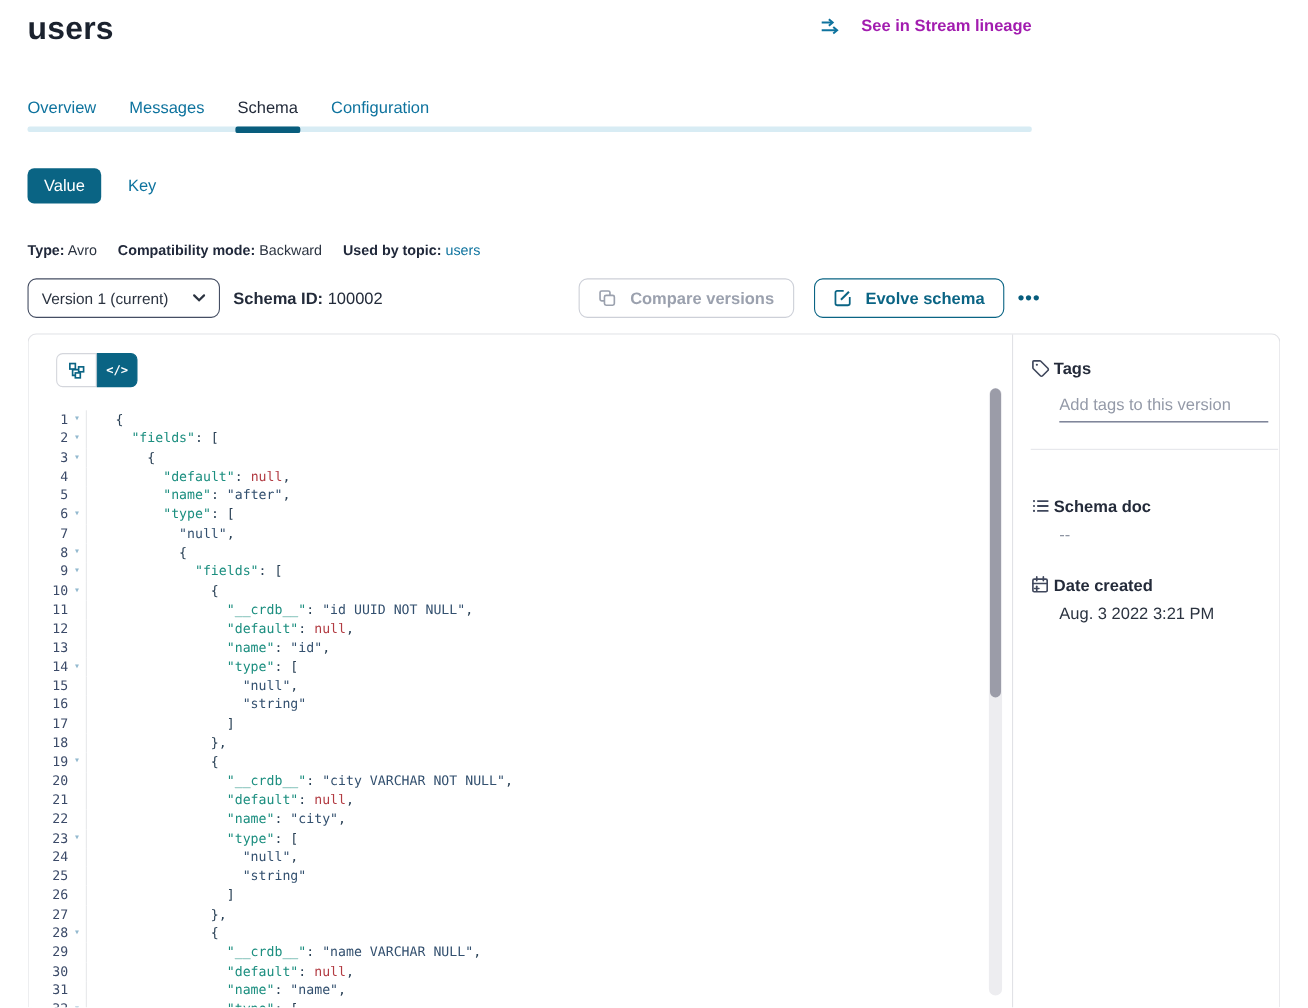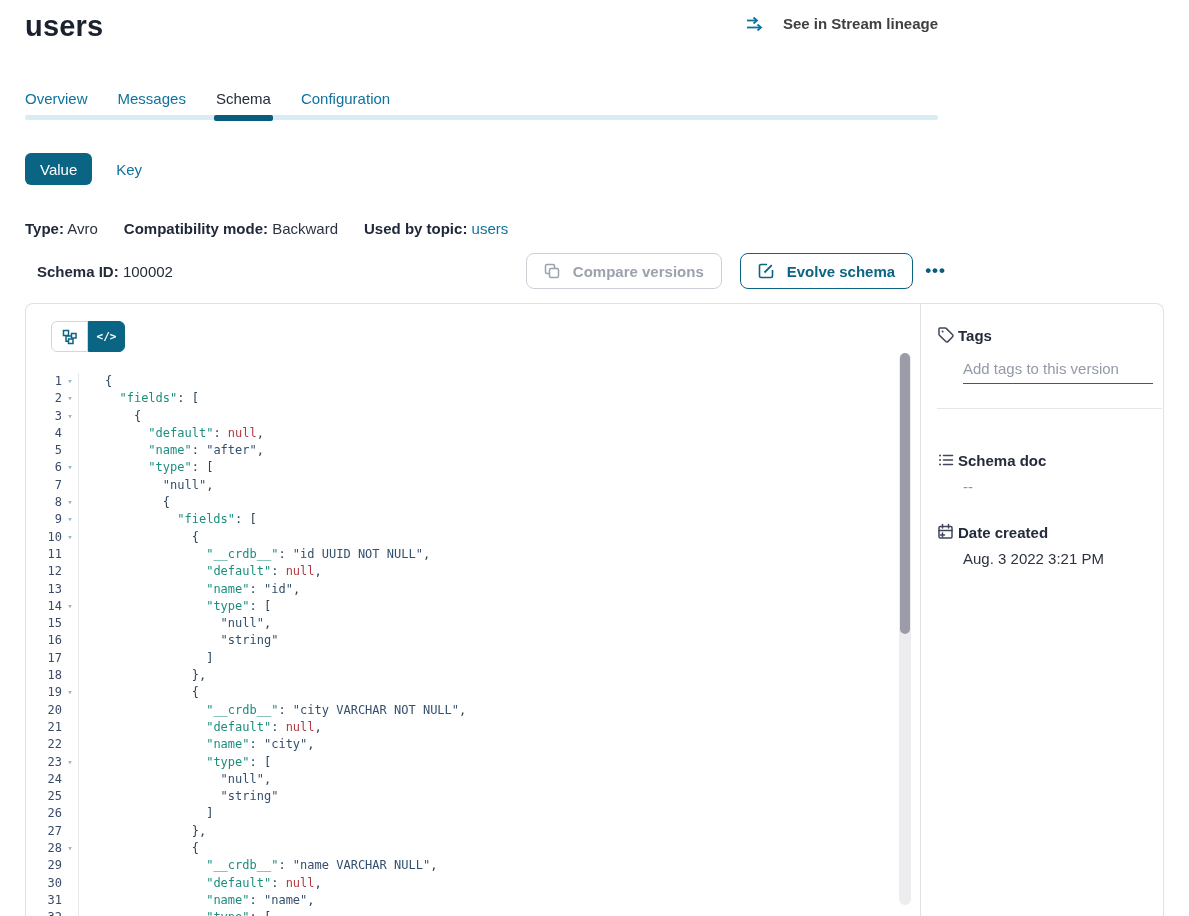--- a/index.html
+++ b/index.html
@@ -3,39 +3,39 @@
 <meta charset="utf-8">
 <style>
   * { margin:0; padding:0; box-sizing:border-box; }
   html,body { width:1189px; height:916px; overflow:hidden; background:#ffffff;
               font-family:"Liberation Sans", sans-serif; color:#232b3a; }
   .page { position:relative; width:963px; height:916px; }
 
   
   .h1 { position:absolute; left:25px; top:10px; font-size:29px; font-weight:700; color:#1b222e; letter-spacing:.2px; }
   .lineage-link { position:absolute; right:25px; top:15px; display:flex; align-items:center; gap:19px;
-                  color:#404040; font-size:15px; font-weight:600; cursor:pointer; }
+                  color:#a21caf; font-size:15px; font-weight:600; cursor:pointer; }
 
   
   .tabs { position:absolute; left:25px; top:90px; display:flex; gap:30px; height:31px; }
   .tab { font-size:15px; color:#0e739e; cursor:pointer; position:relative; padding-bottom:13px; }
   .tab.active { color:#232b3a; }
   .tab.active::after { content:""; position:absolute; left:-2px; right:-2px; bottom:0; height:6px;
                        background:#085d7d; border-radius:2px; z-index:2; }
   .tab-track { position:absolute; left:25px; right:25px; top:115px; height:5px; background:#d8ecf4; border-radius:2px; }
 
   
   .vk-toggle { position:absolute; left:25px; top:153px; display:flex; align-items:center; }
   .vk-value { border:none; background:#0a6484; color:#ffffff; font-size:15px; height:32px; padding:8px 15px;
               border-radius:6px; font-family:inherit; cursor:pointer; }
   .vk-key { border:none; background:transparent; color:#0e739e; font-size:15px; margin-left:24px;
             font-family:inherit; cursor:pointer; }
 
   
-  .meta { position:absolute; left:25px; top:220px; display:flex; gap:26px; font-size:15px; color:#2b3340; }
+  .meta { position:absolute; left:25px; top:220px; display:flex; gap:19px; font-size:13px; color:#2b3340; }
   .meta b { font-weight:700; color:#20283a; }
   .meta a { color:#0e739e; cursor:pointer; }
 
   
   .version-bar { position:absolute; left:25px; right:17px; top:253px; height:36px; display:flex; align-items:center; }
   .version-select { width:175px; height:36px; border:1px solid #454e63; border-radius:8px; display:flex;
                     align-items:center; justify-content:space-between; padding:0 12px; font-size:14px;
                     color:#2b3340; cursor:pointer; background:#fff; }
   .schema-id { margin-left:12px; font-size:15px; }
   .schema-id b { font-weight:700; }
@@ -120,20 +120,28 @@
     <button class="vk-key">Key</button>
   </div>
 
   <div class="meta">
     <span><b>Type:</b> <span>Avro</span></span>
     <span><b>Compatibility mode:</b> <span>Backward</span></span>
     <span><b>Used by topic:</b> <a>users</a></span>
   </div>
 
   <div class="version-bar">
+    <div class="version-select">
+      <span>Version 1 (current)</span>
+      <span>
+        <svg width="12" height="8" viewBox="0 0 12 8" fill="none" stroke="#2b3340" stroke-width="2" stroke-linecap="round">
+            <path d="M1.5 1.5 L6 6 L10.5 1.5"></path>
+          </svg>
+      </span>
+    </div>
     <div class="schema-id">
       <b>Schema ID:</b>
       <span>100002</span>
     </div>
     <div class="vb-right">
       <button class="btn btn-compare">
         <span>
           <svg width="16" height="16" viewBox="0 0 16 16" fill="none" stroke="#9ba1ae" stroke-width="1.5">
             <rect x="1.5" y="1.5" width="9" height="9" rx="1.5"></rect>
               <rect x="5.5" y="5.5" width="9" height="9" rx="1.5" fill="#fff"></rect>

